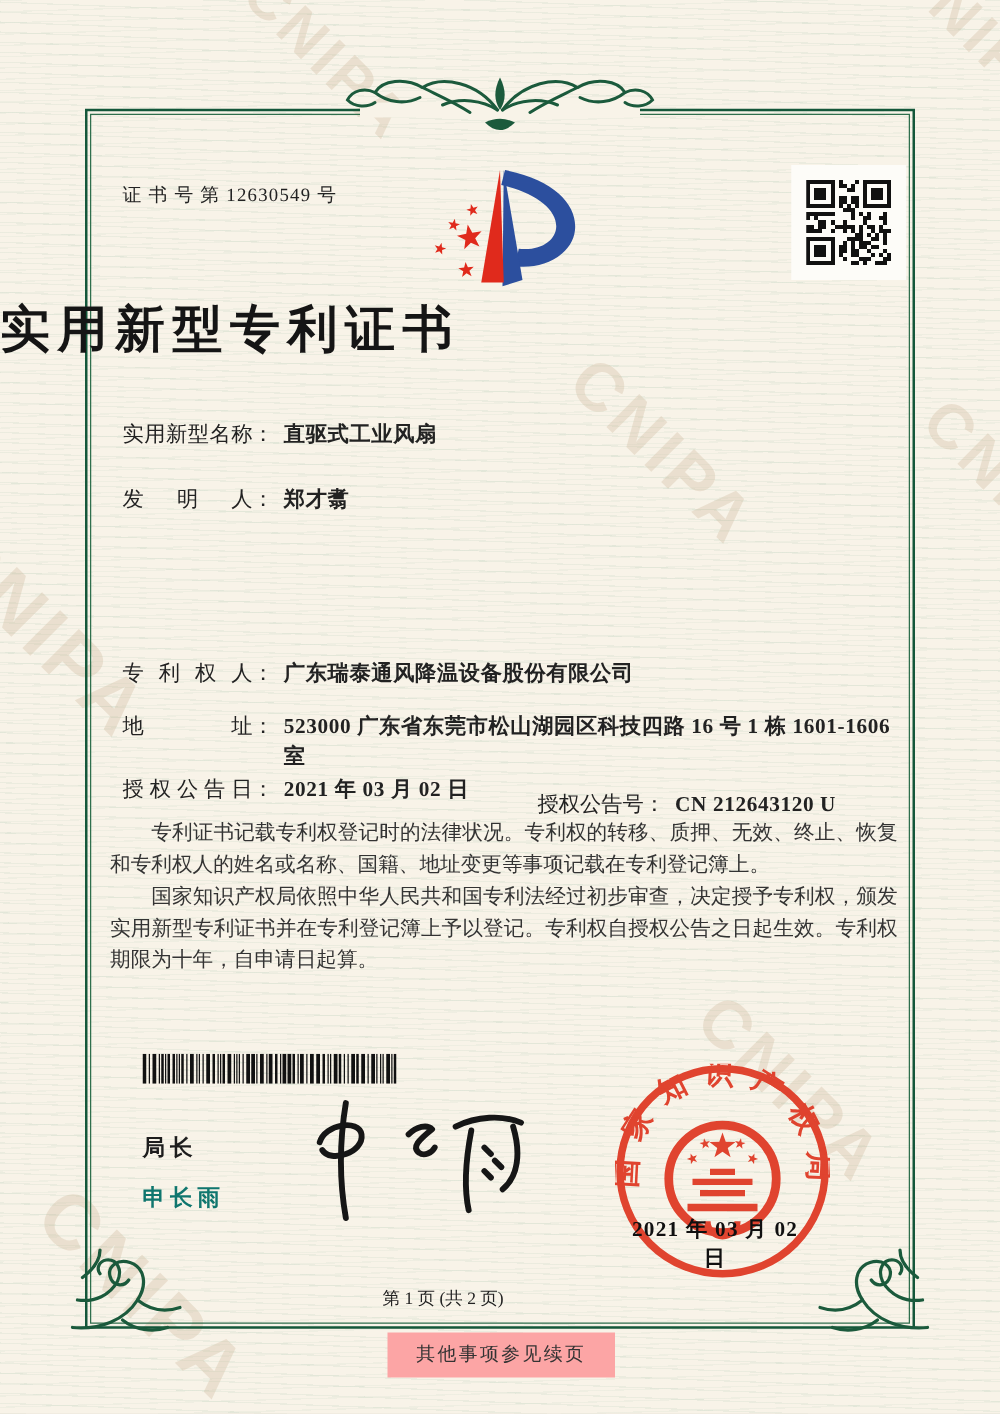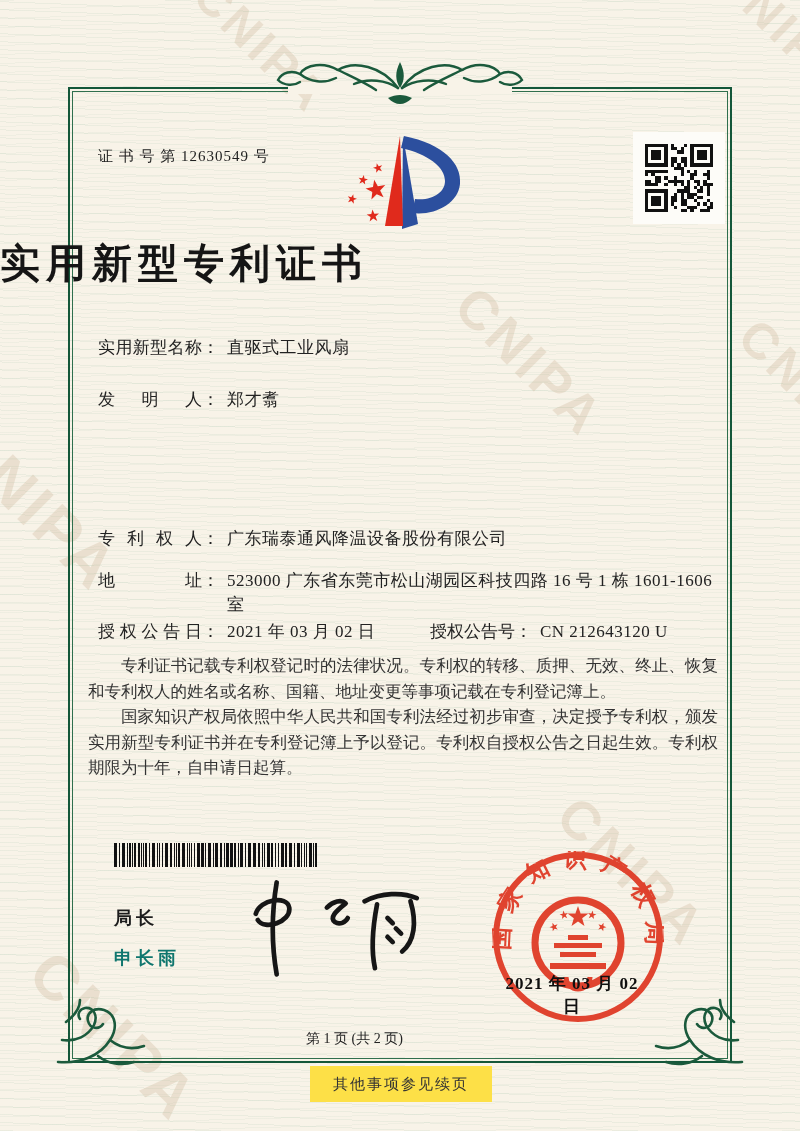--- a/index.html
+++ b/index.html
@@ -31,36 +31,36 @@
   .logo{left:330px;top:126px;}
   .qr-patch{left:633px;top:132px;width:92px;height:92px;background:#fdfcf8;}
   .qr-patch svg{position:absolute;left:12px;top:12px;}
   .title{
     left:0;top:236px;width:800px;margin:0;
     font-size:40px;font-weight:bold;letter-spacing:6px;color:#151515;
   }
   .row{left:98px;width:630px;font-size:17px;line-height:24px;}
   .flabel{display:inline-block;width:104px;text-align:justify;text-align-last:justify;vertical-align:top;}
   .colon{display:inline-block;vertical-align:top;}
-  .fvalue{display:inline-block;margin-left:8px;vertical-align:top;letter-spacing:0.5px;}
+  .fvalue{display:inline-block;margin-left:8px;vertical-align:top;letter-spacing:0.5px;font-weight:bold;}
   .fvalue.addr{width:500px;word-break:break-all;}
-  .pair2{position:absolute;left:332px;top:0;}
+  .pair2{position:absolute;left:332px;top:12px;}
   .paras{left:88px;top:653px;width:630px;font-size:16.5px;line-height:25.5px;color:#333;}
   .paras p{margin:0;text-indent:2em;text-align:justify;}
   .barcode{left:114px;top:843px;}
   .gov-title{left:114px;top:906px;font-family:"Liberation Sans","DejaVu Sans",sans-serif;
     font-size:18px;font-weight:600;letter-spacing:4px;color:#1d1d1d;}
   .gov-name{left:114px;top:946px;font-family:"Liberation Sans","DejaVu Sans",sans-serif;
     font-size:18px;font-weight:600;letter-spacing:4px;color:#0f766e;}
   .signature{left:225px;top:872px;}
   .seal{left:492px;top:851px;width:172px;height:172px;opacity:0.93;}
   .seal-date{left:497px;top:972px;width:150px;text-align:center;font-size:17px;
     font-weight:bold;color:#101010;letter-spacing:1px;z-index:5;}
   .page-info{left:0;top:1030px;width:709px;text-align:center;font-size:14px;color:#222;}
-  .note-patch{left:310px;top:1066px;width:182px;height:36px;background:#fde047;
+  .note-patch{left:310px;top:1066px;width:182px;height:36px;background:#fca5a5;
     text-align:center;line-height:36px;font-size:15px;color:#333;letter-spacing:2px;z-index:5;}
 </style>
 </head>
 <body>
 
 <div class="page">
 
   <div class="wm" style="left:178px;top:18px;font-size:48px;">CNIPA</div>
   <div class="wm" style="left:700px;top:0px;font-size:48px;">CNIPA</div>
   <div class="wm" style="left:438px;top:330px;font-size:54px;">CNIPA</div>

